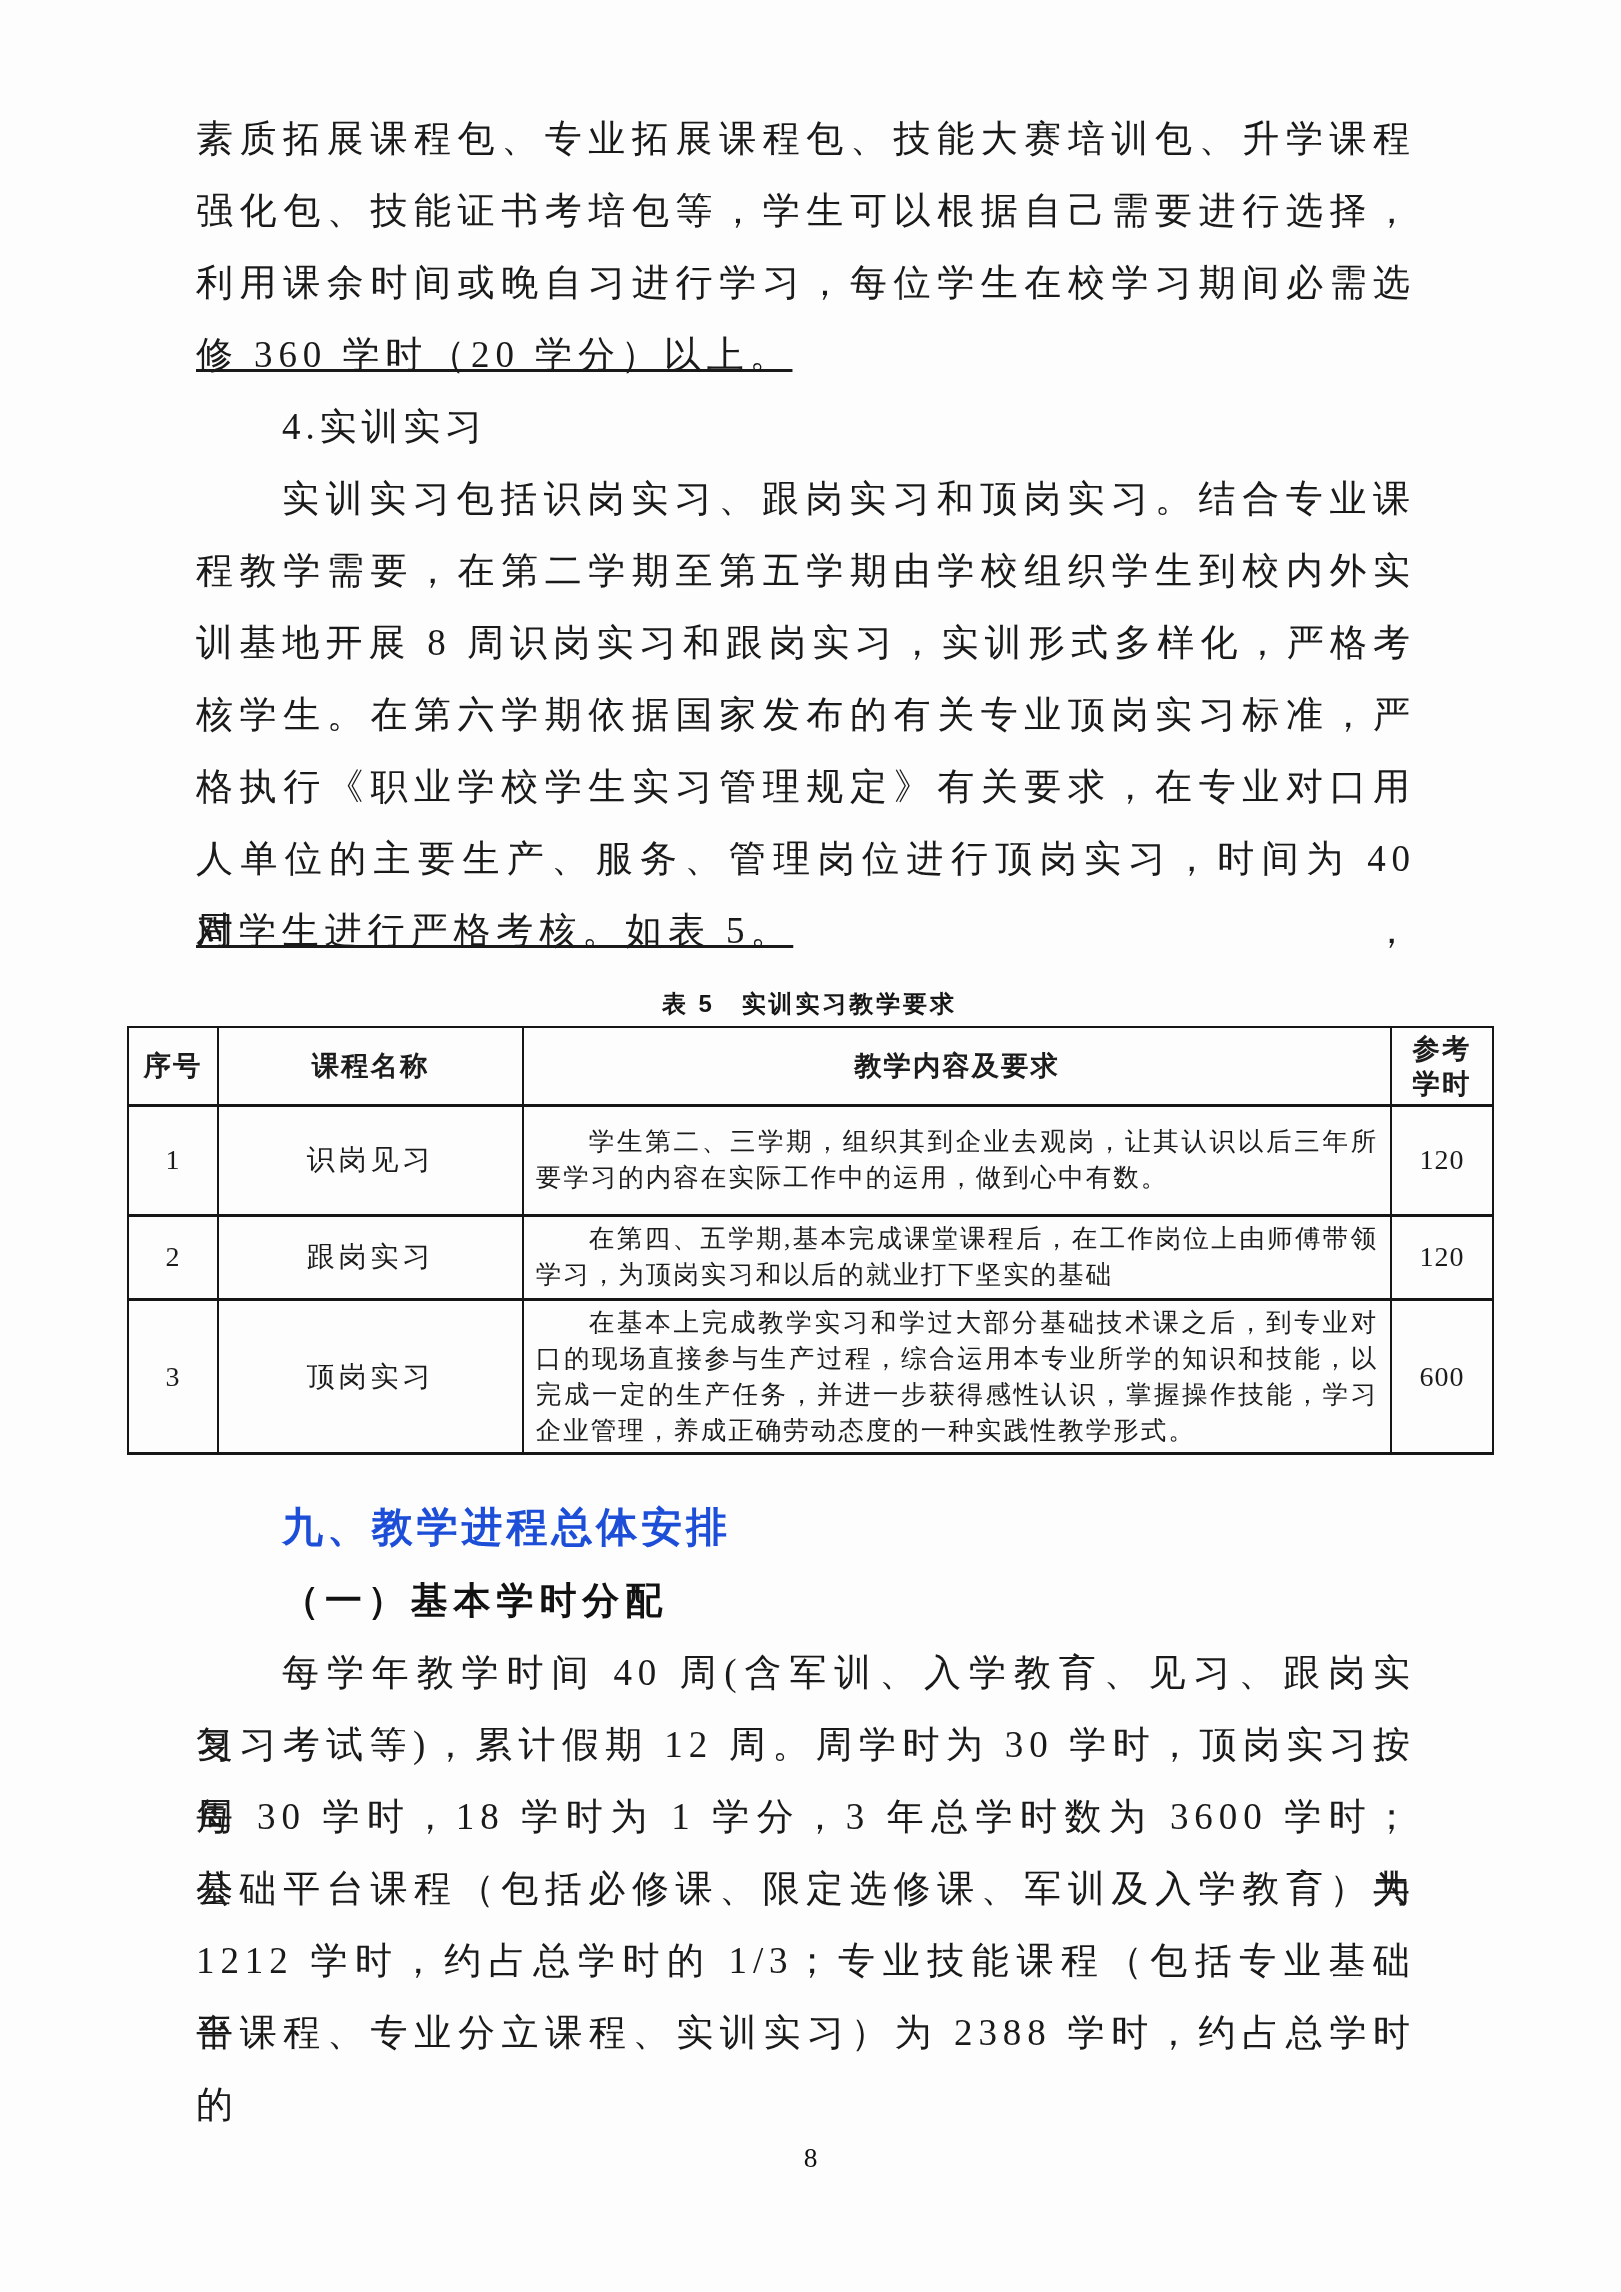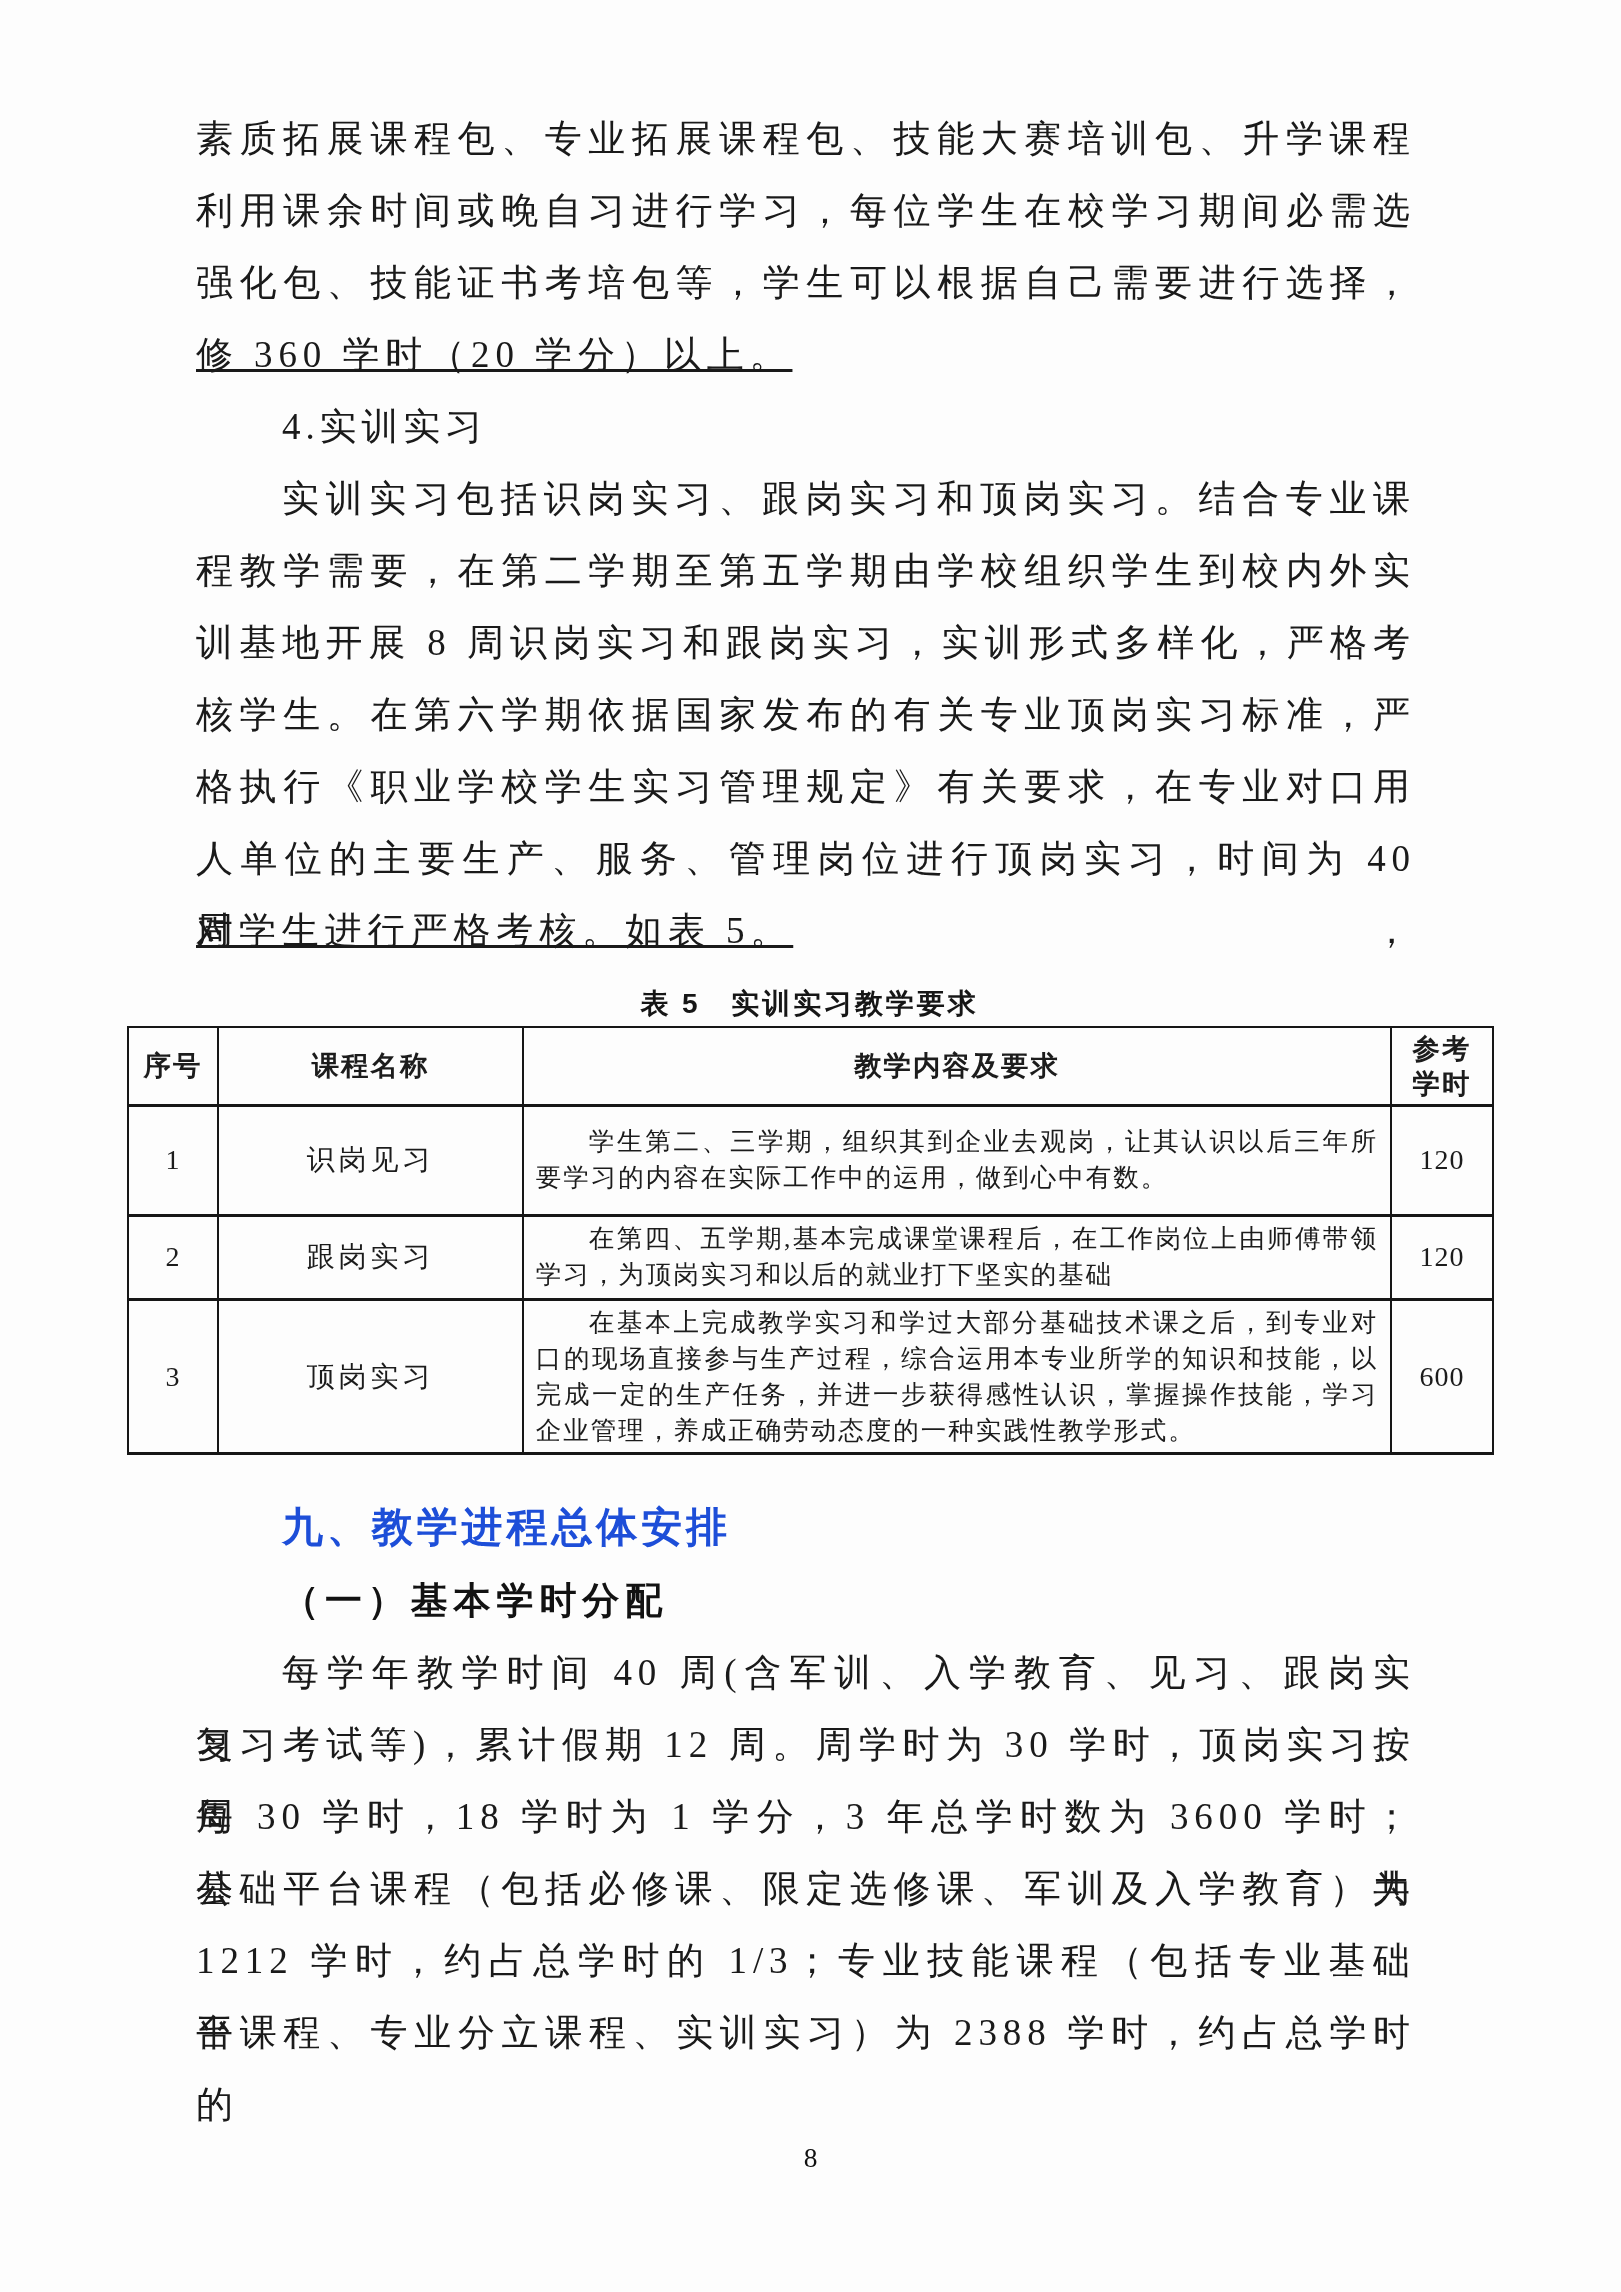--- a/index.html
+++ b/index.html
@@ -40,21 +40,21 @@
   }
   
   .table-title {
     margin-left:-69px;
     width:1365px;
     margin-top:13.7px;
     height:45px;
     line-height:45px;
     text-align:center;
     font-weight:bold;
-    font-size:28px;
+    font-size:24px;
     letter-spacing:2.9px;
     font-family:"Liberation Sans","DejaVu Sans",sans-serif;
     color:#161616;
   }
   
   table.req {
     margin-left:-69px;
     width:1365px;
     border-collapse:collapse;
     table-layout:fixed;
@@ -129,22 +129,22 @@
   }
 </style>
 </head>
 <body>
 
 <div class="page">
   <div class="content">
 
     <div class="para">
         <div class="line">素质拓展课程包、专业拓展课程包、技能大赛培训包、升学课程</div>
+        <div class="line">强化包、技能证书考培包等，学生可以根据自己需要进行选择，</div>
         <div class="line">利用课余时间或晚自习进行学习，每位学生在校学习期间必需选</div>
-        <div class="line">强化包、技能证书考培包等，学生可以根据自己需要进行选择，</div>
         <div class="line short">修 360 学时（20 学分）以上。</div>
       </div>
 
     <div class="h4-heading">4.实训实习</div>
 
     <div class="para indent">
         <div class="line">实训实习包括识岗实习、跟岗实习和顶岗实习。结合专业课</div>
         <div class="line">程教学需要，在第二学期至第五学期由学校组织学生到校内外实</div>
         <div class="line">训基地开展 8 周识岗实习和跟岗实习，实训形式多样化，严格考</div>
         <div class="line">核学生。在第六学期依据国家发布的有关专业顶岗实习标准，严</div>

